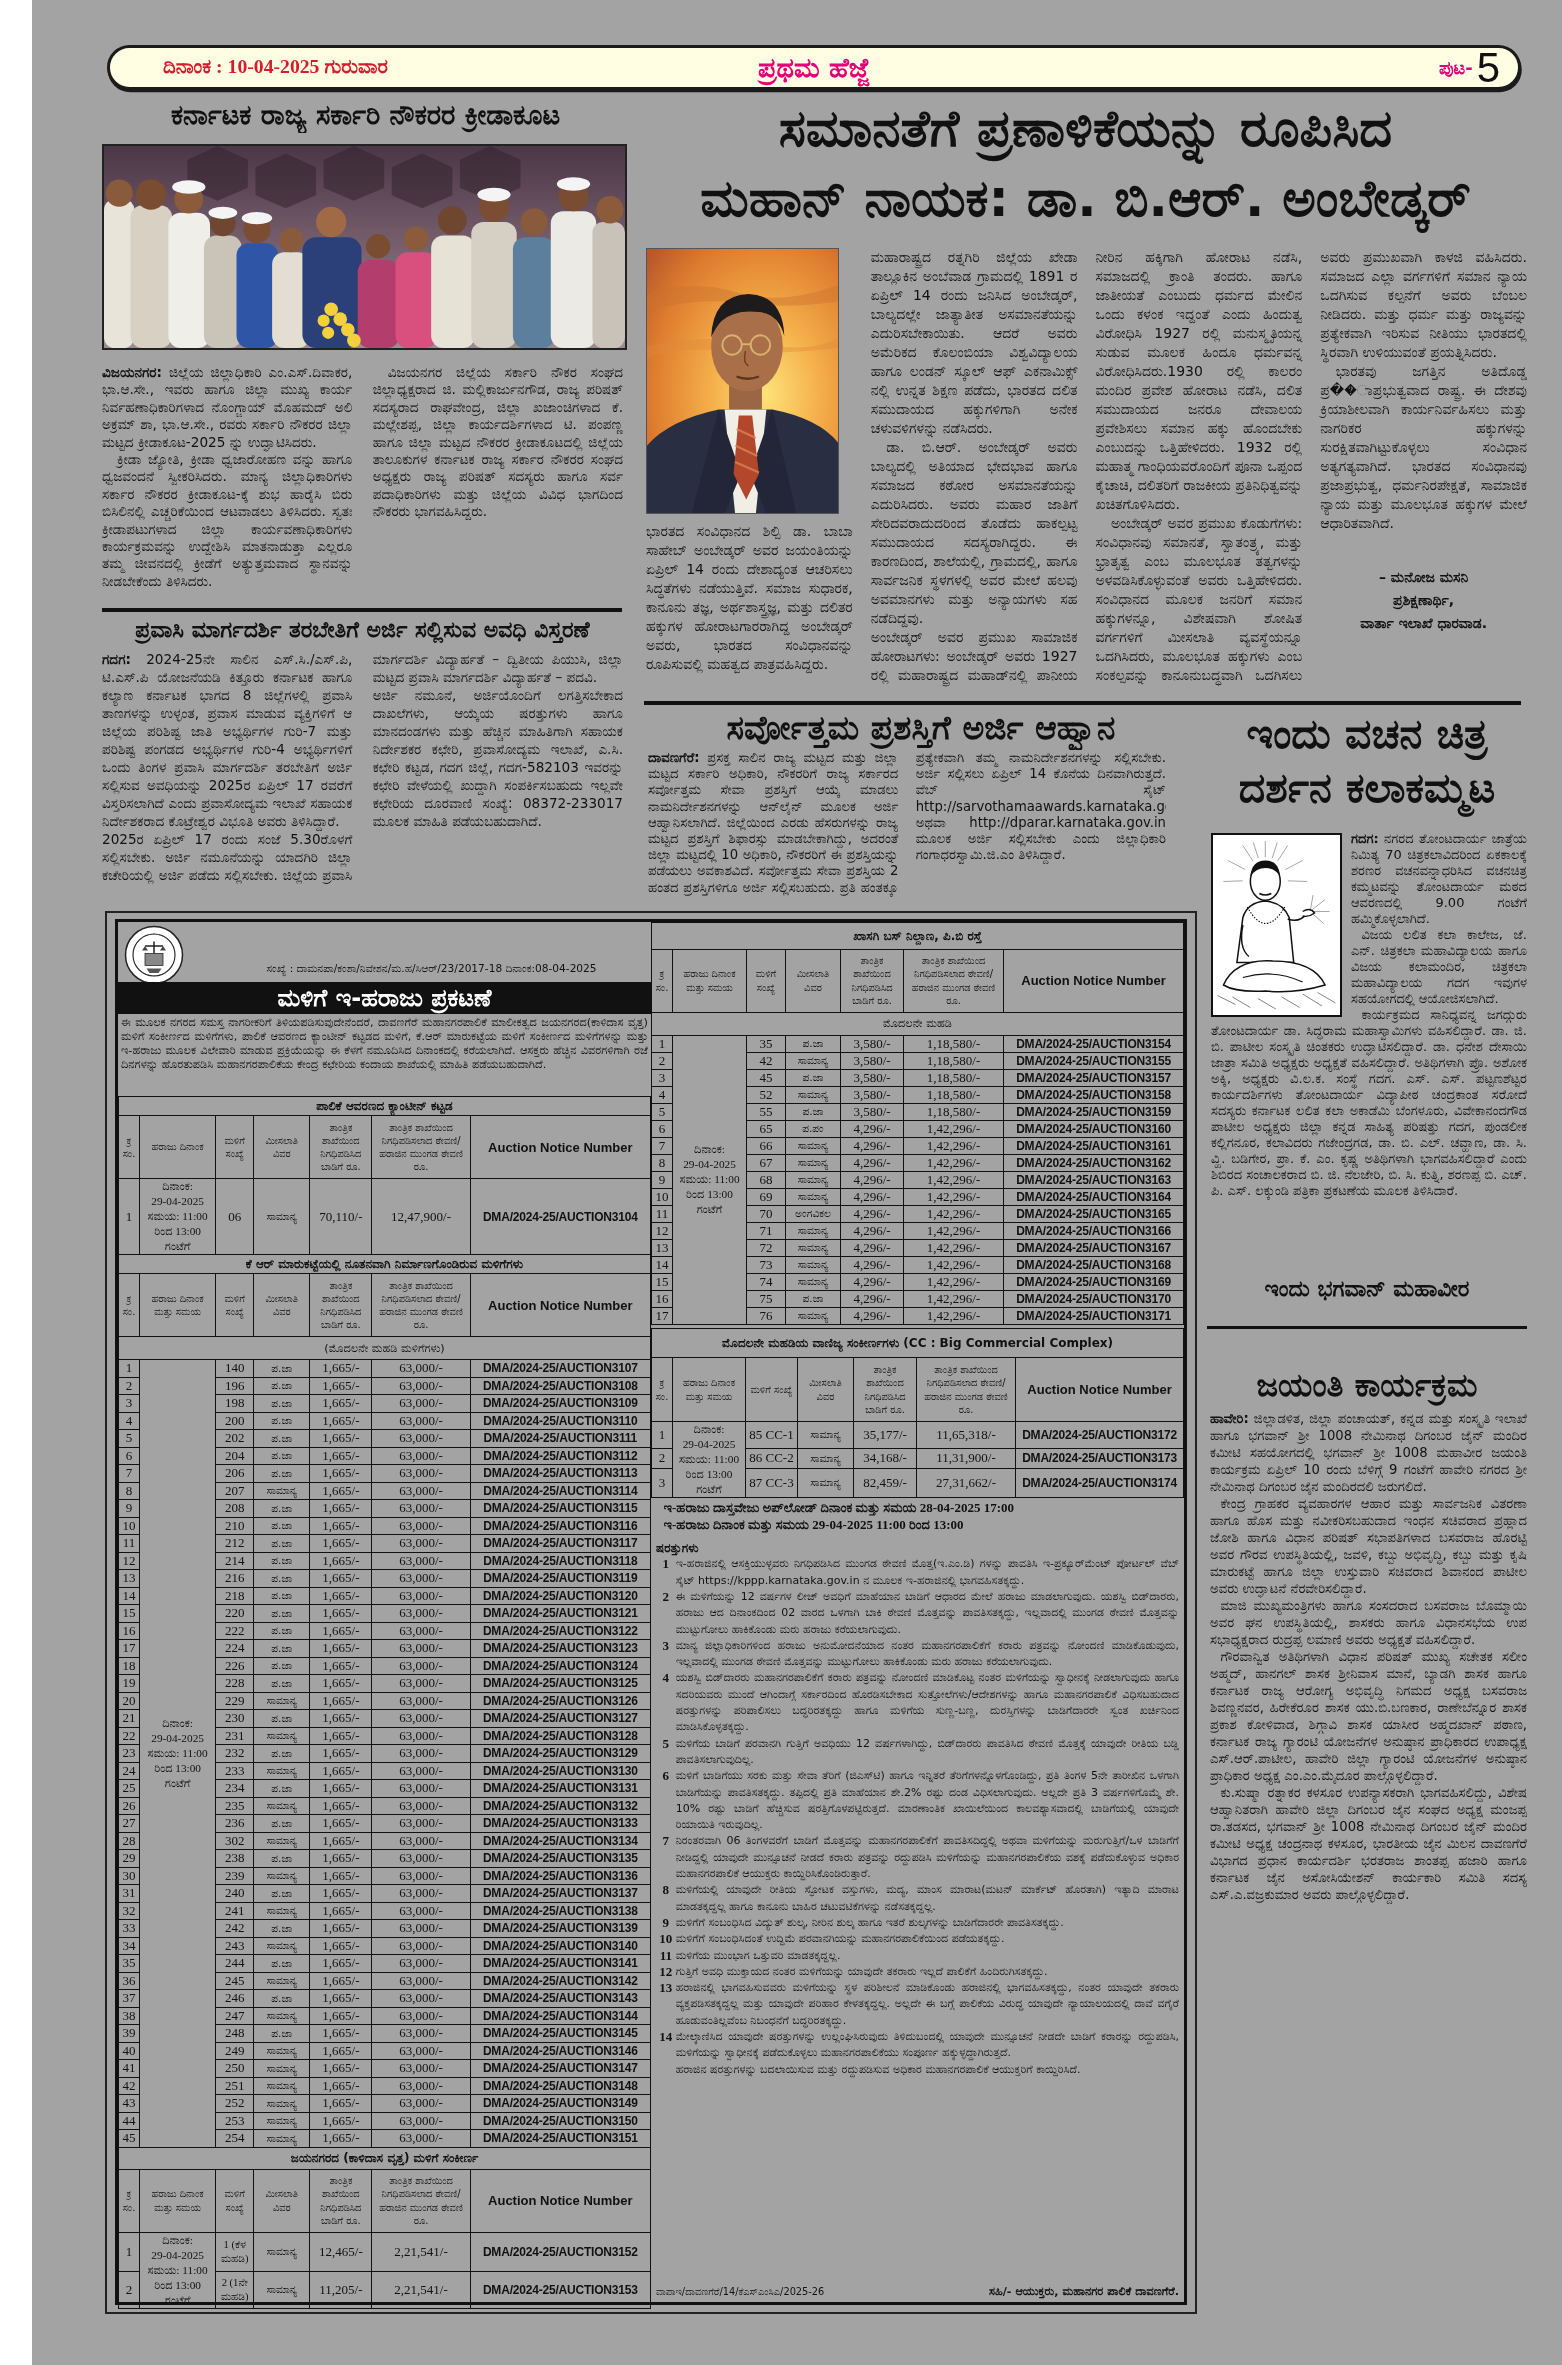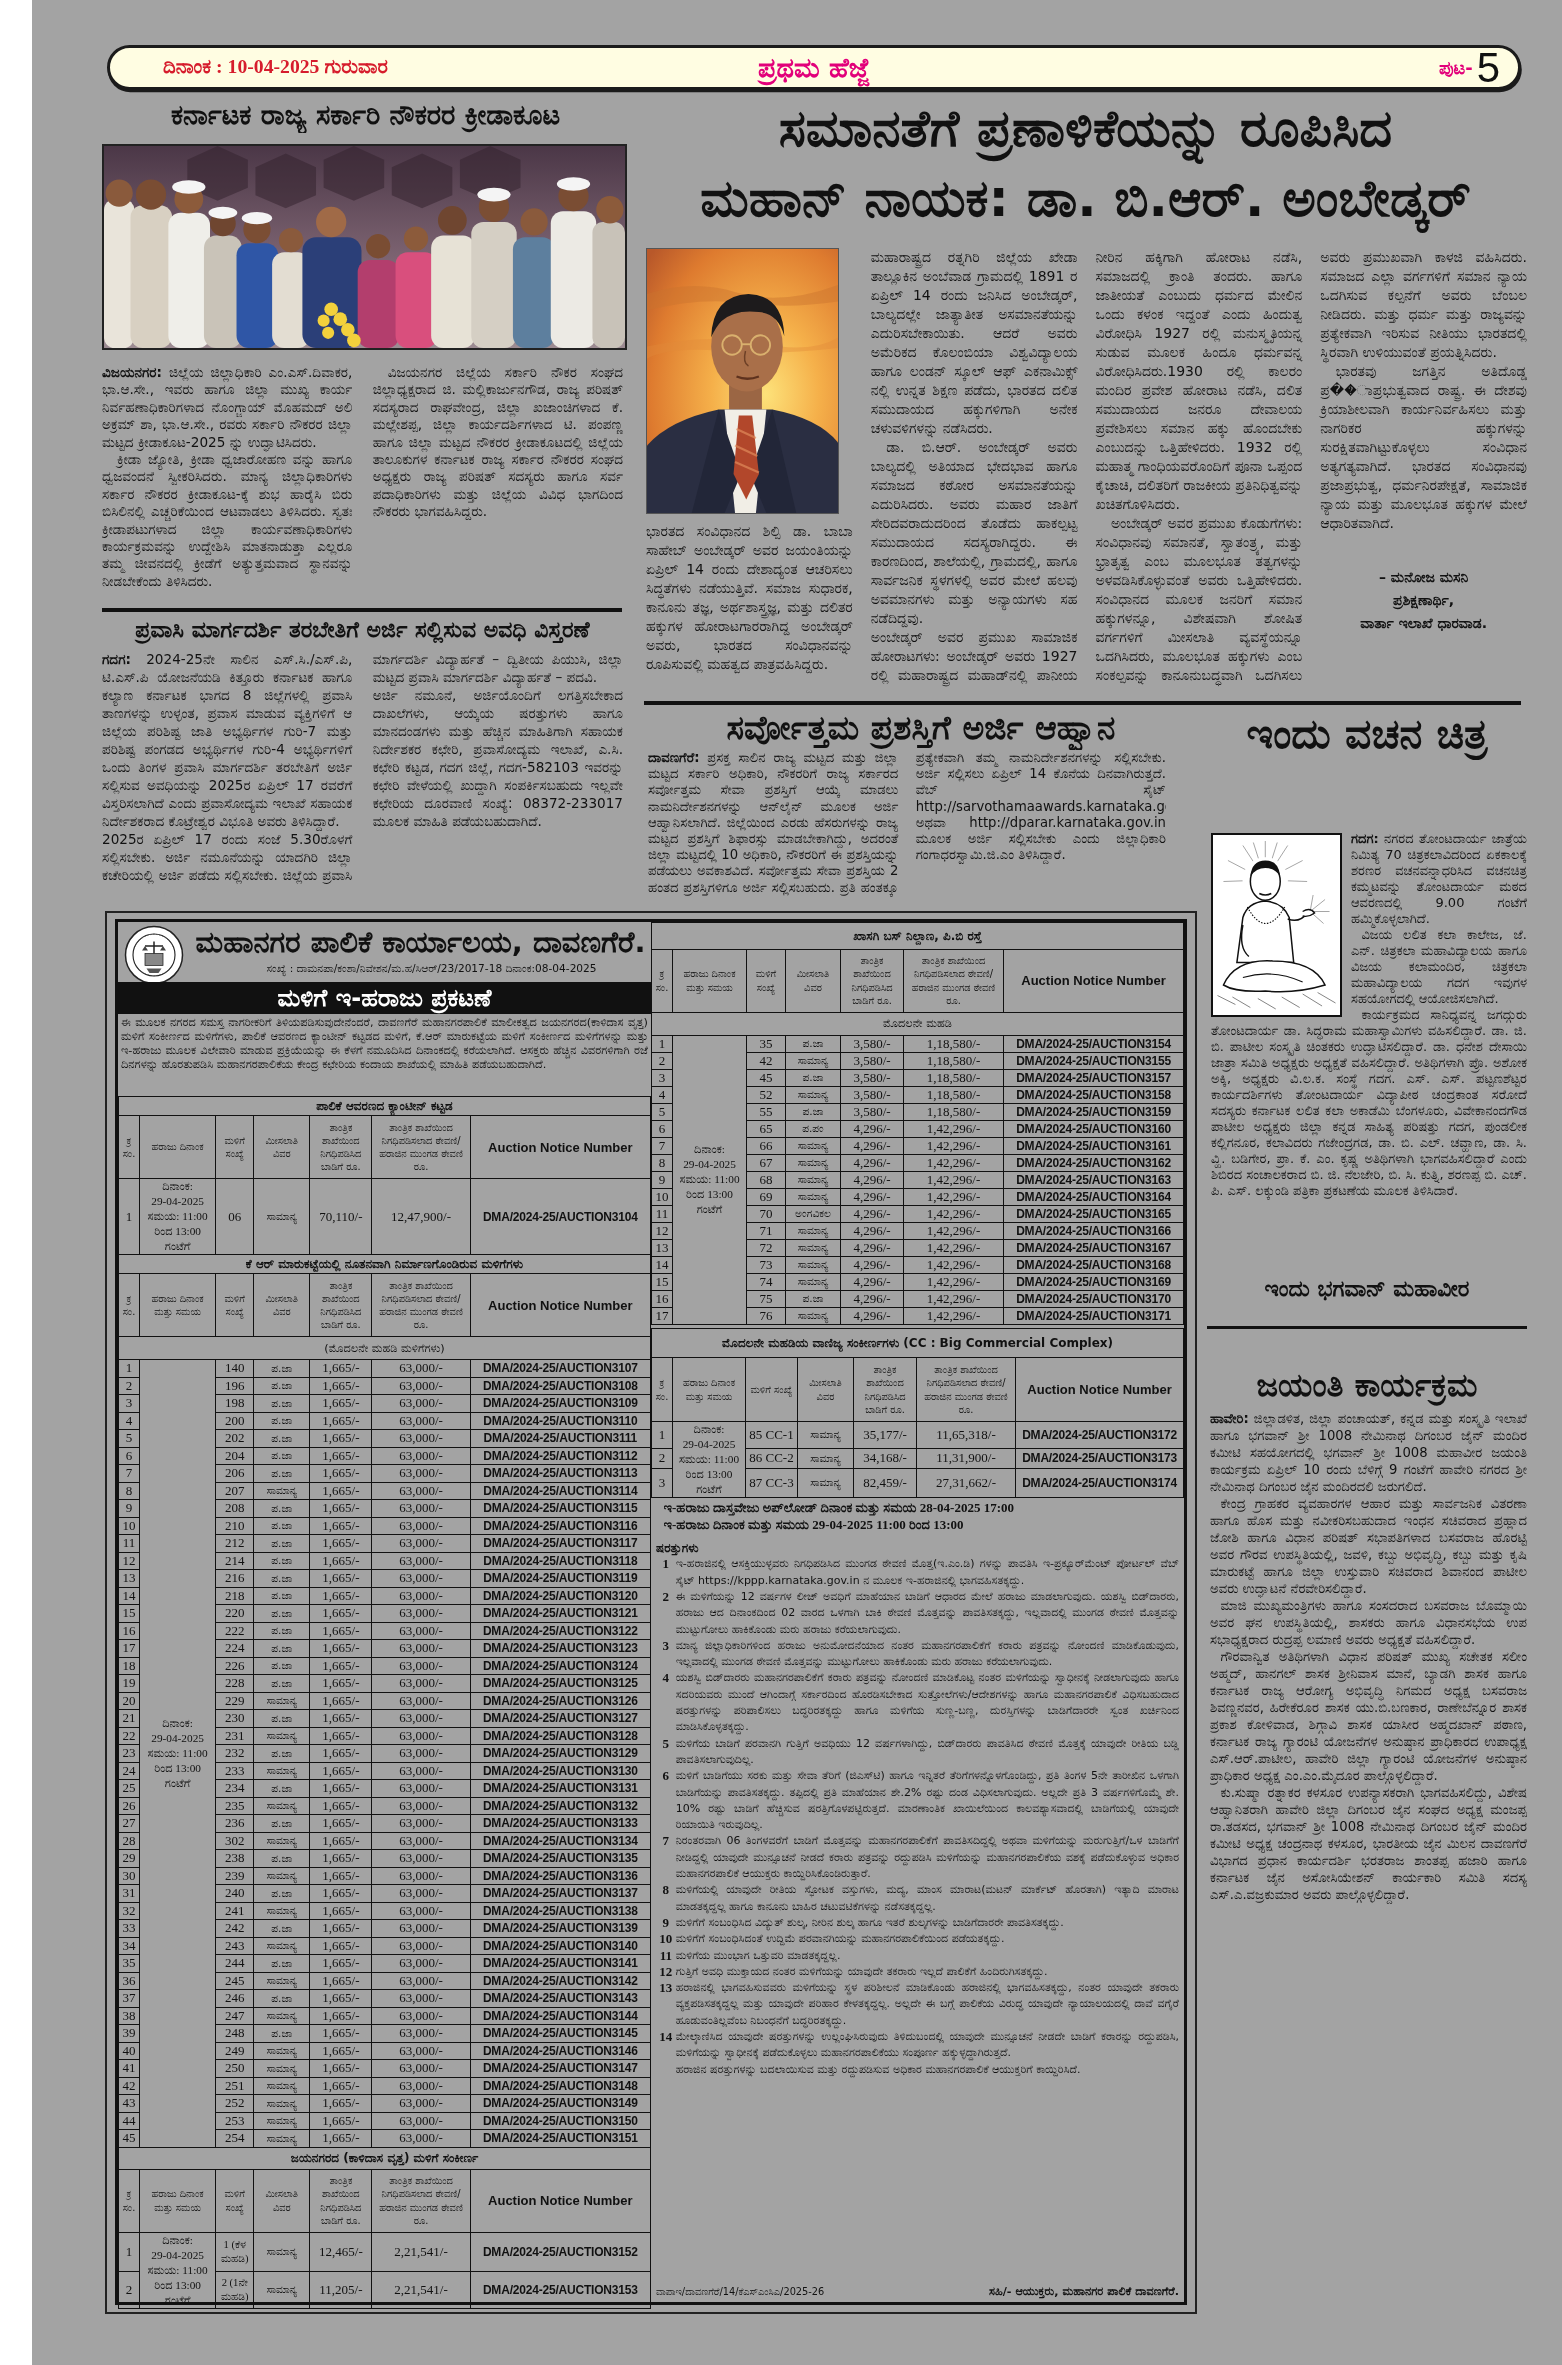--- a/index.html
+++ b/index.html
@@ -228,20 +228,21 @@
   </div>
 
   <div class="abs rule" style="left:612px;top:701px;width:877px;height:3.8px;"></div>
 
   <div class="abs hl" style="left:614px;top:706px;width:550px;height:44px;font-size:33px;line-height:44px;">ಸರ್ವೋತ್ತಮ ಪ್ರಶಸ್ತಿಗೆ ಅರ್ಜಿ ಆಹ್ವಾನ</div>
   <div class="abs cols award">
     <p><span class="dateline">ದಾವಣಗೆರೆ:</span> <span>ಪ್ರಸಕ್ತ ಸಾಲಿನ ರಾಜ್ಯ ಮಟ್ಟದ ಮತ್ತು ಜಿಲ್ಲಾ ಮಟ್ಟದ ಸರ್ಕಾರಿ ಅಧಿಕಾರಿ, ನೌಕರರಿಗೆ ರಾಜ್ಯ ಸರ್ಕಾರದ ಸರ್ವೋತ್ತಮ ಸೇವಾ ಪ್ರಶಸ್ತಿಗೆ ಆಯ್ಕೆ ಮಾಡಲು ನಾಮನಿರ್ದೇಶನಗಳನ್ನು ಆನ್‌ಲೈನ್ ಮೂಲಕ ಅರ್ಜಿ ಆಹ್ವಾನಿಸಲಾಗಿದೆ. ಜಿಲ್ಲೆಯಿಂದ ಎರಡು ಹೆಸರುಗಳನ್ನು ರಾಜ್ಯ ಮಟ್ಟದ ಪ್ರಶಸ್ತಿಗೆ ಶಿಫಾರಸ್ಸು ಮಾಡಬೇಕಾಗಿದ್ದು, ಅದರಂತೆ ಜಿಲ್ಲಾ ಮಟ್ಟದಲ್ಲಿ 10 ಅಧಿಕಾರಿ, ನೌಕರರಿಗೆ ಈ ಪ್ರಶಸ್ತಿಯನ್ನು ಪಡೆಯಲು ಅವಕಾಶವಿದೆ. ಸರ್ವೋತ್ತಮ ಸೇವಾ ಪ್ರಶಸ್ತಿಯ 2 ಹಂತದ ಪ್ರಶಸ್ತಿಗಳಿಗೂ ಅರ್ಜಿ ಸಲ್ಲಿಸಬಹುದು. ಪ್ರತಿ ಹಂತಕ್ಕೂ ಪ್ರತ್ಯೇಕವಾಗಿ ತಮ್ಮ ನಾಮನಿರ್ದೇಶನಗಳನ್ನು ಸಲ್ಲಿಸಬೇಕು. ಅರ್ಜಿ ಸಲ್ಲಿಸಲು ಏಪ್ರಿಲ್ 14 ಕೊನೆಯ ದಿನವಾಗಿರುತ್ತದೆ. ವೆಬ್ ಸೈಟ್ http://sarvothamaawards.karnataka.gov.in ಅಥವಾ http://dparar.karnataka.gov.in ಮೂಲಕ ಅರ್ಜಿ ಸಲ್ಲಿಸಬೇಕು ಎಂದು ಜಿಲ್ಲಾಧಿಕಾರಿ ಗಂಗಾಧರಸ್ವಾಮಿ.ಜಿ.ಎಂ ತಿಳಿಸಿದ್ದಾರೆ.</span></p>
   </div>
 
   <div class="abs hl" style="left:1175px;top:709px;width:320px;height:51px;font-size:41px;line-height:51px;">ಇಂದು ವಚನ ಚಿತ್ರ</div>
+  <div class="abs hl" style="left:1175px;top:760px;width:320px;height:67px;font-size:41px;line-height:57px;">ದರ್ಶನ ಕಲಾಕಮ್ಮಟ</div>
 
   <div class="abs vach">
     <div class="vach-fig">
       <svg width="100%" height="100%" viewBox="0 0 170 240" preserveAspectRatio="none">
         <rect width="170" height="240" fill="#fff"></rect>
         <g stroke="#555" stroke-width="0.7">
           <line x1="70" y1="60" x2="70" y2="8"></line>
             <line x1="70" y1="60" x2="40" y2="14"></line>
             <line x1="70" y1="60" x2="100" y2="14"></line>
           <line x1="70" y1="60" x2="20" y2="34"></line>
@@ -304,21 +305,20 @@
           <path d="M14,30 A28,28 0 0 1 66,30" fill="none" stroke-dasharray="2 2"></path>
           <path d="M16,54 A28,28 0 0 0 64,54" fill="none" stroke-dasharray="2 2"></path>
         </g>
         <rect x="28" y="38" width="24" height="16" fill="#888" stroke="#222"></rect>
         <line x1="40" y1="22" x2="40" y2="38" stroke="#222" stroke-width="2"></line>
         <line x1="28" y1="28" x2="52" y2="28" stroke="#222" stroke-width="2"></line>
         <path d="M24,34 L28,28 L32,34 Z M48,34 L52,28 L56,34 Z" fill="#444"></path>
         <path d="M30,58 L50,58 L46,64 L34,64 Z" fill="#555"></path>
       </svg>
     </div>
-    <div class="abs t-org">ಮಹಾನಗರ ಪಾಲಿಕೆ ಕಾರ್ಯಾಲಯ, ದಾವಣಗೆರೆ.</div>
     <div class="abs t-ref">ಸಂಖ್ಯೆ : ದಾಮನಪಾ/ಕಂಶಾ/ನಿವೇಶನ/ಮ.ಹ/ಸಿಆರ್/23/2017-18 ದಿನಾಂಕ:08-04-2025</div>
     <div class="abs t-band">ಮಳಿಗೆ ಇ-ಹರಾಜು ಪ್ರಕಟಣೆ</div>
     <div class="abs t-intro">ಈ ಮೂಲಕ ನಗರದ ಸಮಸ್ತ ನಾಗರೀಕರಿಗೆ ತಿಳಿಯಪಡಿಸುವುದೇನೆಂದರೆ, ದಾವಣಗೆರೆ ಮಹಾನಗರಪಾಲಿಕೆ ಮಾಲೀಕತ್ವದ ಜಯನಗರದ(ಕಾಳಿದಾಸ ವೃತ್ತ) ಮಳಿಗೆ ಸಂಕೀರ್ಣದ ಮಳಿಗೆಗಳು, ಪಾಲಿಕೆ ಆವರಣದ ಕ್ಯಾಂಟೀನ್ ಕಟ್ಟಡದ ಮಳಿಗೆ, ಕೆ.ಆರ್ ಮಾರುಕಟ್ಟೆಯ ಮಳಿಗೆ ಸಂಕೀರ್ಣದ ಮಳಿಗೆಗಳನ್ನು ಮತ್ತು ಇ-ಹರಾಜು ಮೂಲಕ ವಿಲೇವಾರಿ ಮಾಡುವ ಪ್ರಕ್ರಿಯೆಯನ್ನು ಈ ಕೆಳಗೆ ನಮೂದಿಸಿದ ದಿನಾಂಕದಲ್ಲಿ ಕರೆಯಲಾಗಿದೆ. ಆಸಕ್ತರು ಹೆಚ್ಚಿನ ವಿವರಗಳಿಗಾಗಿ ರಜೆ ದಿನಗಳನ್ನು ಹೊರತುಪಡಿಸಿ ಮಹಾನಗರಪಾಲಿಕೆಯ ಕೇಂದ್ರ ಕಛೇರಿಯ ಕಂದಾಯ ಶಾಖೆಯಲ್ಲಿ ಮಾಹಿತಿ ಪಡೆಯಬಹುದಾಗಿದೆ.</div>
 
     <div class="abs t-left-table">
       <table class="auc">
         <colgroup>
           <col style="width:21px">
             <col style="width:76px">
             <col style="width:38px">

